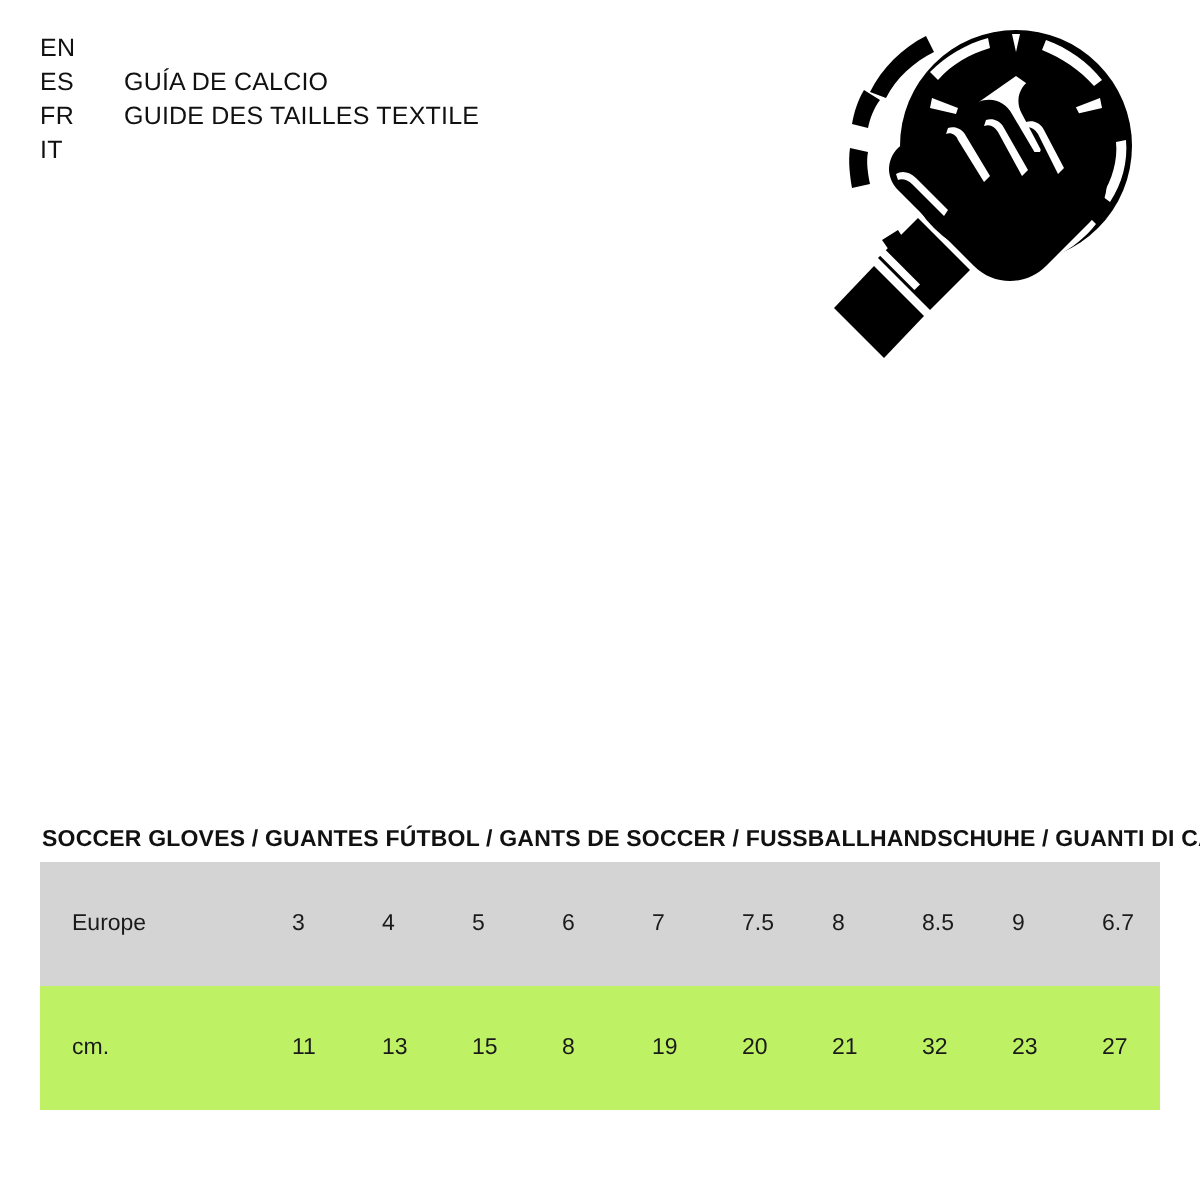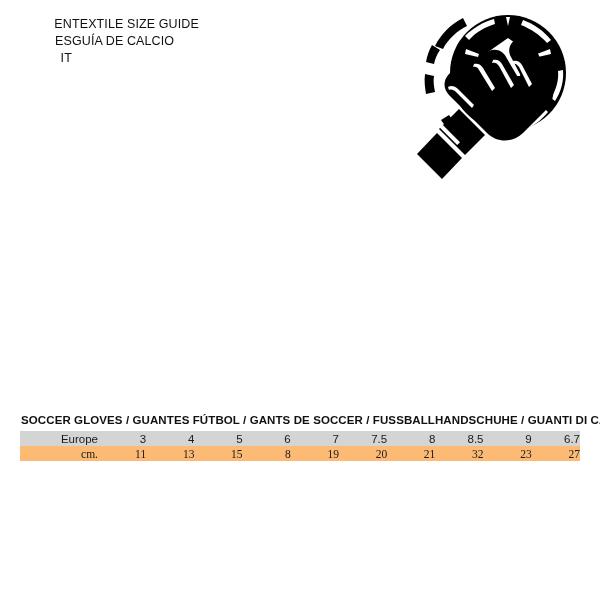--- a/index.html
+++ b/index.html
@@ -13,23 +13,22 @@
     font-family: "Liberation Sans", sans-serif;
     color: #1a1a1a;
     position: relative;
     overflow: hidden;
   }
 
   
   .legend {
     position: absolute;
     top: 16px;
-    left: 30px;
+    left: 20px;
     width: 330px;
-    text-align: right;
   }
   .legend-row {
     display: flex;
     align-items: baseline;
     height: 17px;
     line-height: 17px;
     white-space: nowrap;
   }
   .legend-code {
     width: 42px;
@@ -75,49 +74,51 @@
     white-space: nowrap;
   }
   table.size-table {
     border-collapse: collapse;
     width: 560px;
     table-layout: fixed;
   }
   table.size-table td {
     font-size: 11.5px;
     color: #1a1a1a;
-    height: 15px;
-    padding: 0;
-    text-align: right;
+    height: 30px;
+    padding: 16px;
+    text-align: left;
     vertical-align: middle;
   }
   table.size-table tr.row-shaded td {
     background: #d4d4d4;
   }
   table.size-table tr.row-plain td {
-    background: #fdba74;
-    font-family: Liberation Serif, serif;
+    background: #bef264;
   }
   td.row-label {
     text-align: left;
     padding-left: 4px;
     width: 78px;
   }
 </style>
 </head>
 <body>
 
 <div class="legend">
   <div class="legend-row">
     <span class="legend-code">EN</span>
-    <span class="legend-text">TEXTILE SIZE GUIDE</span>
   </div>
   <div class="legend-row">
     <span class="legend-code">ES</span>
     <span class="legend-text">GUÍA DE CALCIO</span>
+  </div>
+  <div class="legend-row">
+    <span class="legend-code">FR</span>
+    <span class="legend-text">GUIDE DES TAILLES TEXTILE</span>
   </div>
   <div class="legend-row">
     <span class="legend-code">IT</span>
   </div>
 </div>
 
 <div class="illustration">
   <svg viewBox="0 0 190 185" xmlns="http://www.w3.org/2000/svg" aria-hidden="true">
     <g fill="#000000">
 

